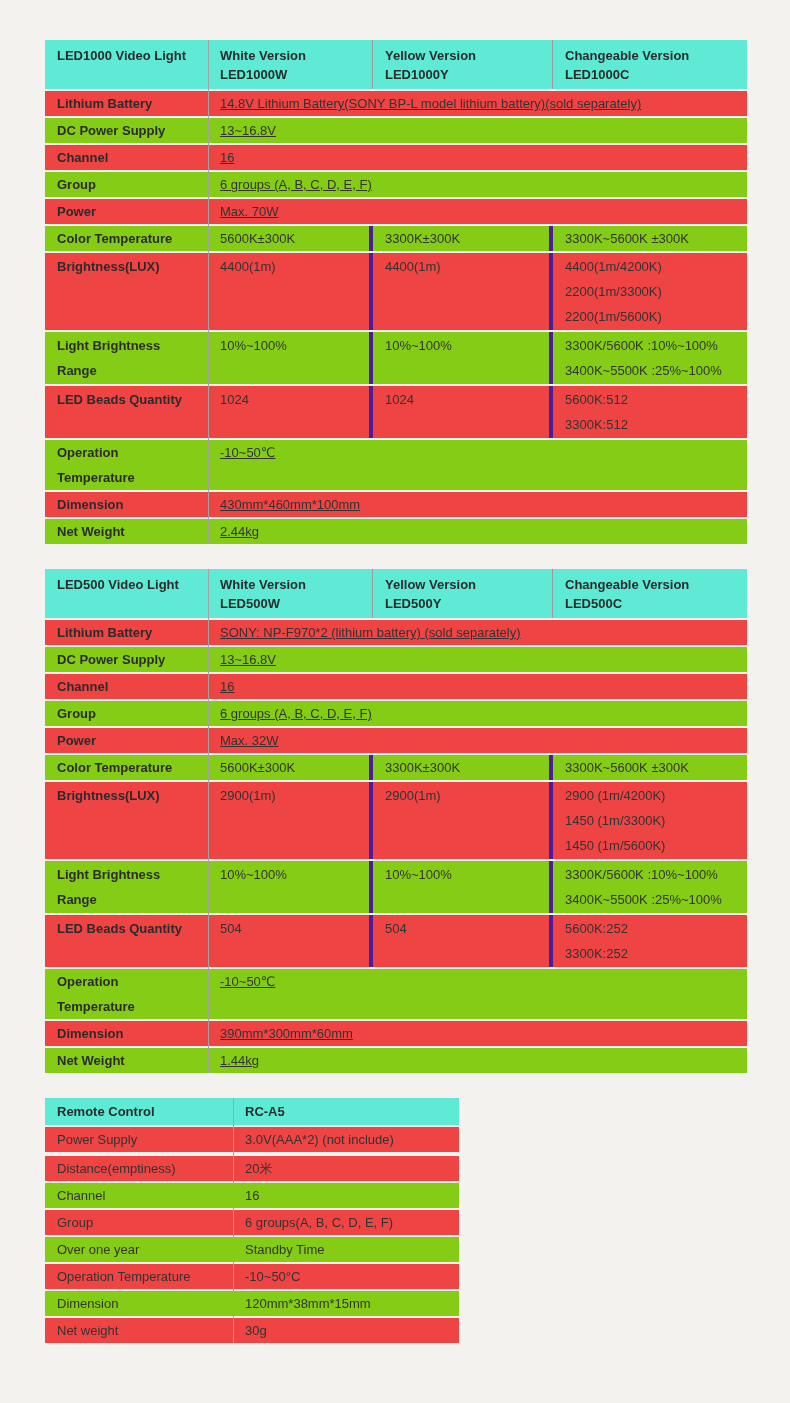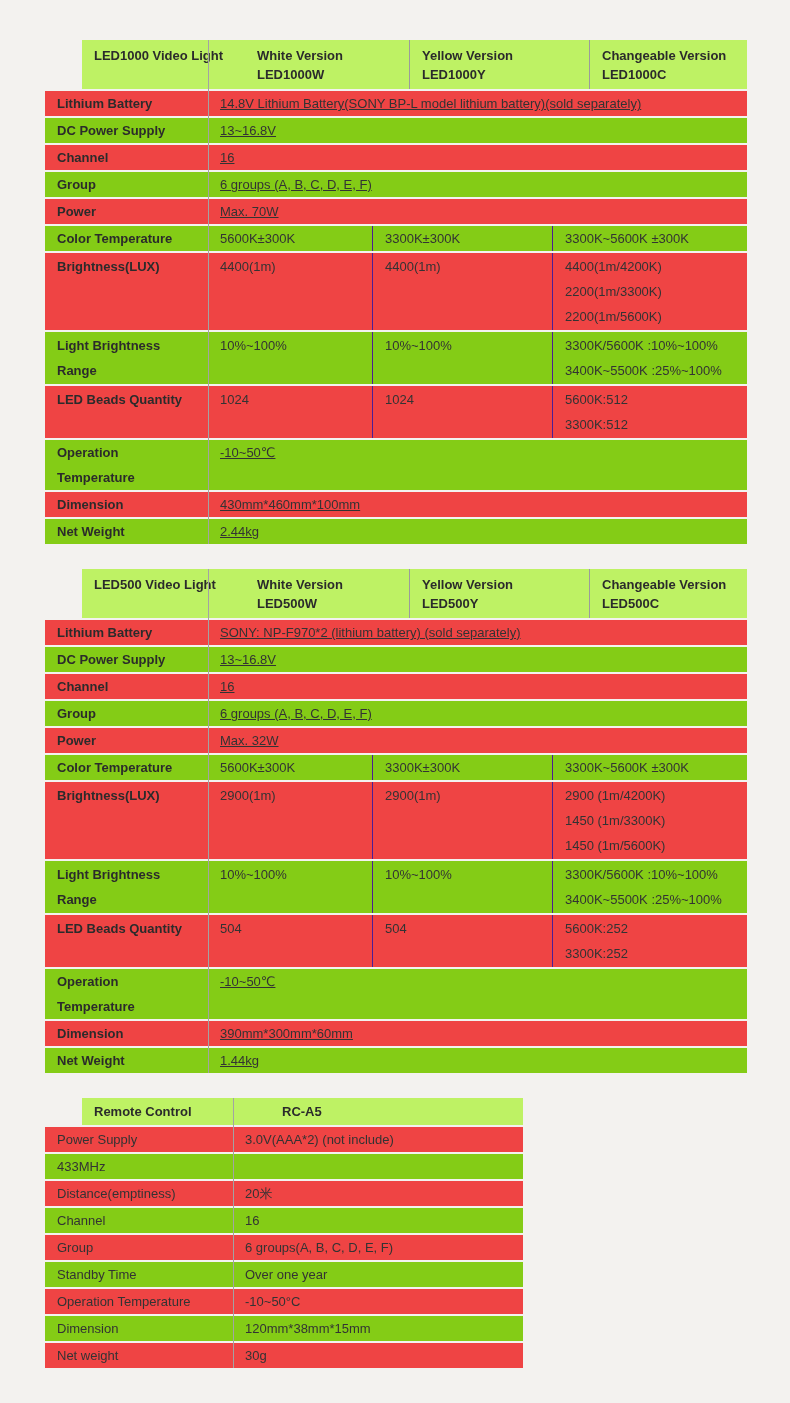--- a/index.html
+++ b/index.html
@@ -11,37 +11,37 @@
     -webkit-font-smoothing:antialiased;
   }
   .content{padding-top:40px;}
   .spec{position:relative;margin-left:45px;}
   .spec::after{ 
     content:"";position:absolute;top:0;bottom:0;width:1px;background:#a3a3a3;
   }
   .t-main{width:702px;margin-bottom:25px;}
   .t-main::after{left:163px;}
   .t-main .thead,.t-main .row{display:grid;grid-template-columns:163px 165px 180px 194px;}
-  .t3{width:478px;margin-bottom:0;}
+  .t3{width:414px;margin-bottom:0;}
   .t3::after{left:188px;}
   .t3 .thead,.t3 .row{display:grid;grid-template-columns:188px 226px;}
 
-  .thead{background:#bef264;margin-bottom:2px;font-weight:bold;color:#2b2b2b;margin-left:37px;}
+  .thead{background:#5eead4;margin-bottom:2px;font-weight:bold;color:#2b2b2b;}
   .t-main .th{padding:6px 12px 5px 12px;line-height:19px;}
   .t3 .th{padding:4px 12px;line-height:19px;}
   .th.bdr{border-right:1px solid #9b9b9b;}
 
   .row{margin-bottom:2px;background:#ef4444;}
   .row.stripe{background:#84cc16;}
   .cell{padding:0 12px;line-height:25px;}
   .cell.ml{padding-top:1px;padding-bottom:1px;}
   .label{font-weight:bold;color:#2b2b2b;}
   .t3 .label{font-weight:normal;color:#333;}
   .span2{grid-column:2 / 5;text-decoration:underline;}
-  .vcol{border-right:1px solid #4c1d95;}
+  .vcol{border-right:4px solid #4c1d95;}
   .cell div{margin:0;}
 </style>
 </head>
 <body>
 
 <div class="content">
 
   <section class="spec t-main">
     <div class="thead">
       <div class="th">LED1000 Video Light</div>
@@ -216,37 +216,36 @@
     <div class="thead">
       <div class="th">Remote Control</div>
       <div class="th">RC-A5</div>
     </div>
 
     <div class="row">
       <div class="cell label">Power Supply</div>
       <div class="cell">3.0V(AAA*2) (not include)</div>
     </div>
     <div class="row stripe">
-      <div class="cell">433MHz</div>
     </div>
     <div class="row">
       <div class="cell label">Distance(emptiness)</div>
       <div class="cell">20米</div>
     </div>
     <div class="row stripe">
       <div class="cell label">Channel</div>
       <div class="cell">16</div>
     </div>
     <div class="row">
       <div class="cell label">Group</div>
       <div class="cell">6 groups(A, B, C, D, E, F)</div>
     </div>
     <div class="row stripe">
+      <div class="cell">Over one year</div>
       <div class="cell label">Standby Time</div>
-      <div class="cell">Over one year</div>
     </div>
     <div class="row">
       <div class="cell label">Operation Temperature</div>
       <div class="cell">-10~50°C</div>
     </div>
     <div class="row stripe">
       <div class="cell label">Dimension</div>
       <div class="cell">120mm*38mm*15mm</div>
     </div>
     <div class="row">

